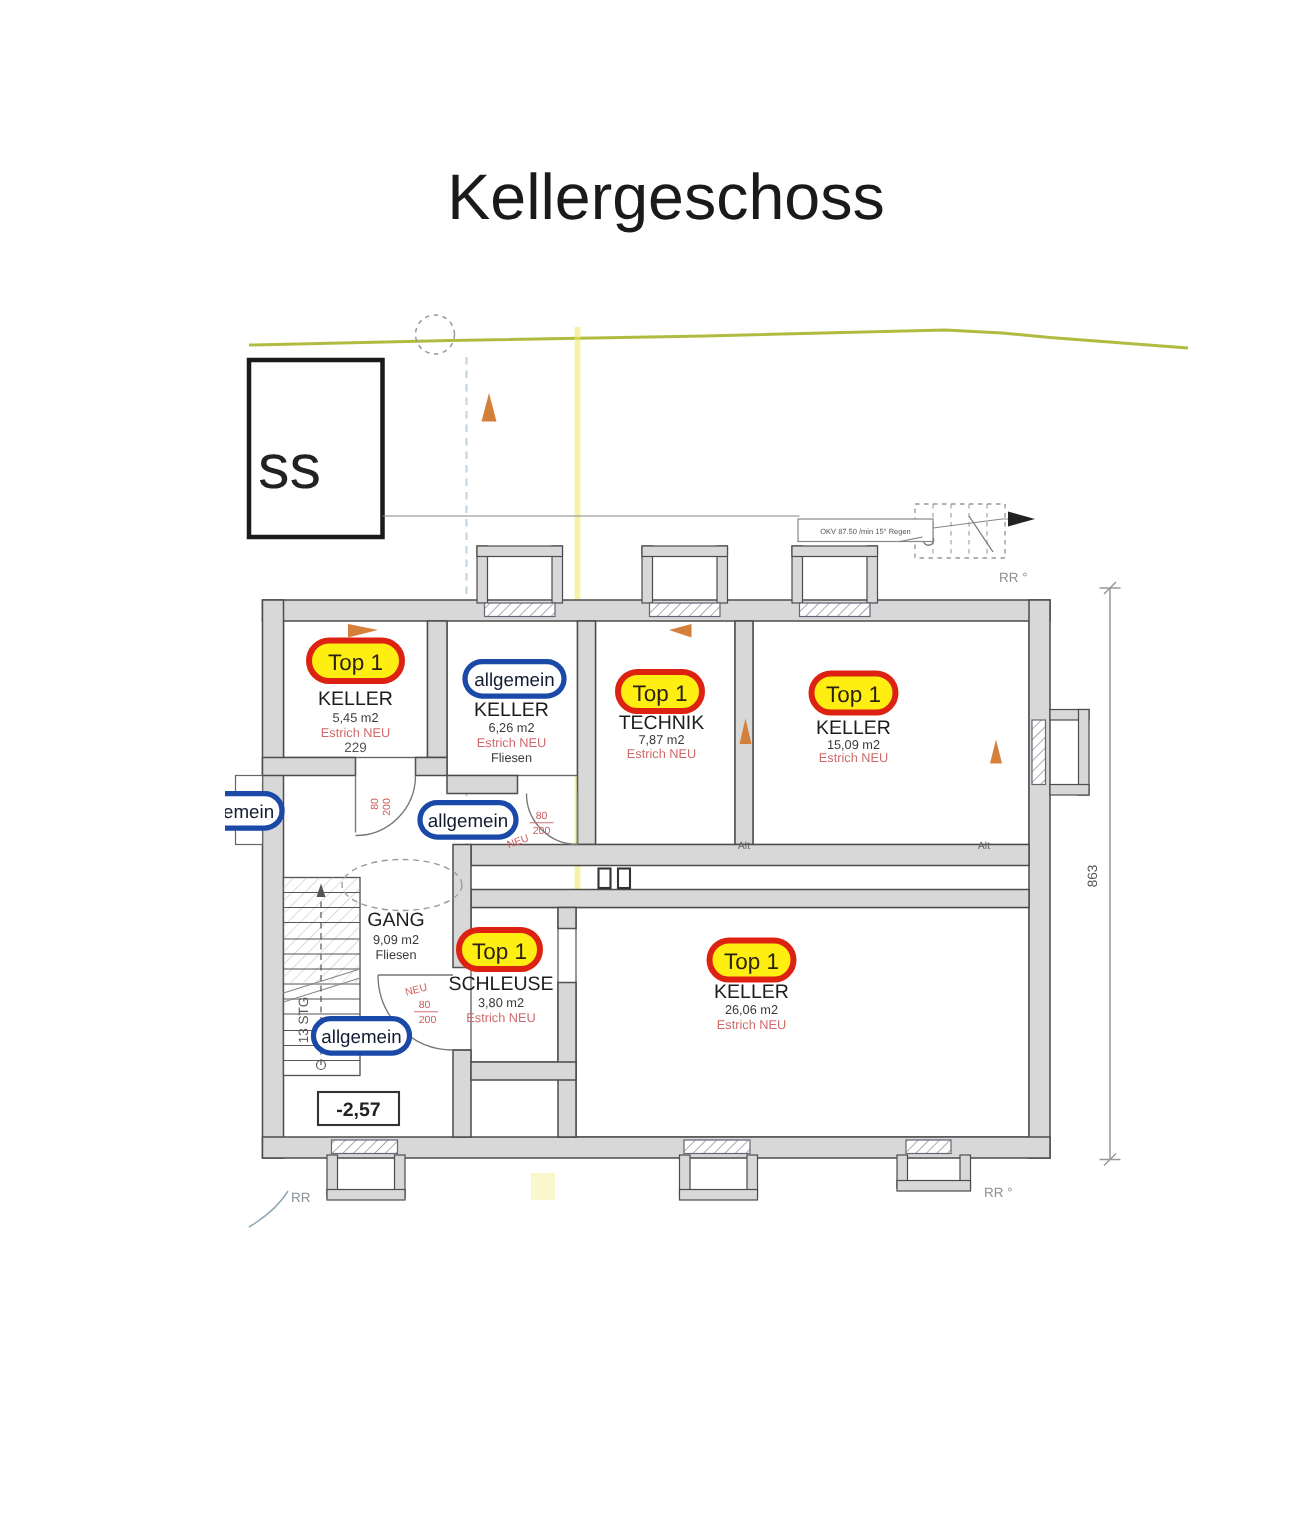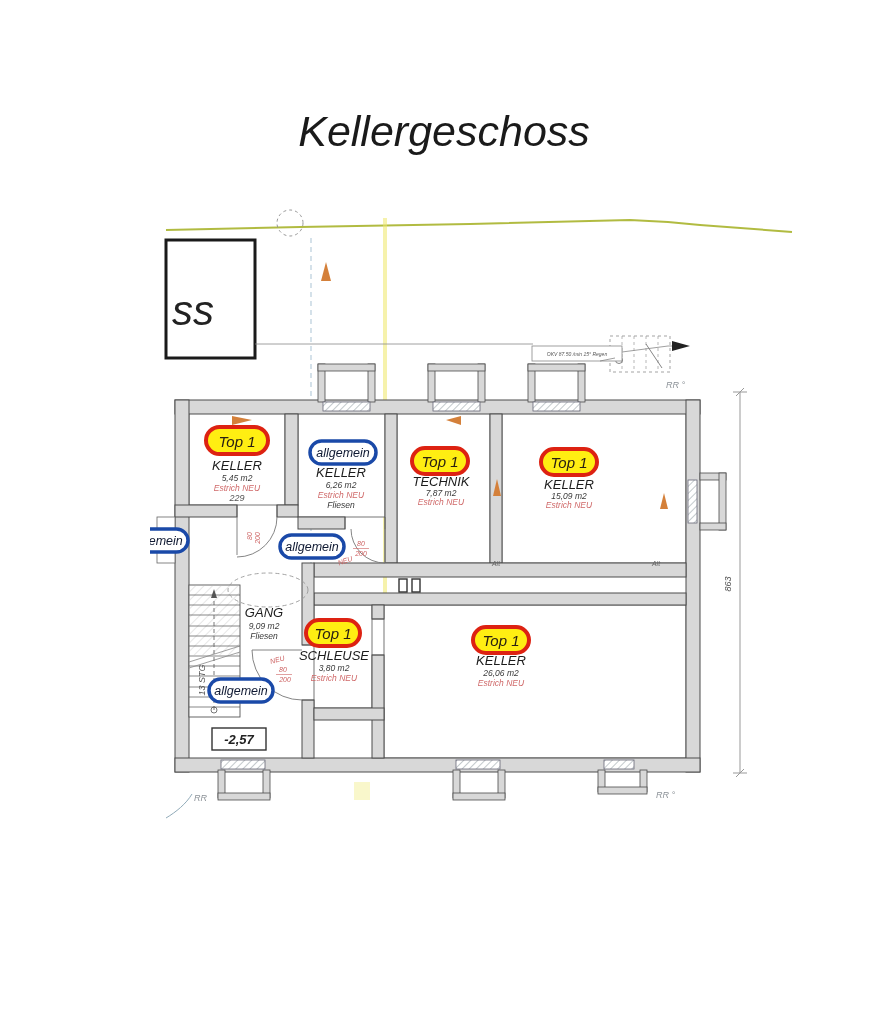--- a/index.html
+++ b/index.html
@@ -1,17 +1,17 @@
 <!DOCTYPE html>
 <html><head>
 <meta charset="utf-8">
 <style>
   html,body{margin:0;padding:0;background:#ffffff;}
   #page{position:relative;width:877px;height:1024px;background:#ffffff;overflow:hidden;
-        font-family:"Liberation Sans", sans-serif;font-style:italic;}
+        font-family:"Liberation Sans", sans-serif;}
   svg text{font-family:"Liberation Sans", sans-serif;}
   .room-name{font-size:13px;fill:#1c1c1c;}
   .room-area{font-size:8.5px;fill:#3a3a3a;}
   .room-note{font-size:8.5px;fill:#d06a6a;}
   .room-floor{font-size:8.5px;fill:#3a3a3a;}
   .badge-top1-text{font-size:15px;fill:#2a2013;}
   .badge-allg-text{font-size:12.5px;fill:#101a33;}
   .red-small{font-size:7px;fill:#cc5f5f;}
   .dim-text{font-size:9px;fill:#555;}
   .tiny-gray{font-size:7px;fill:#666;}

